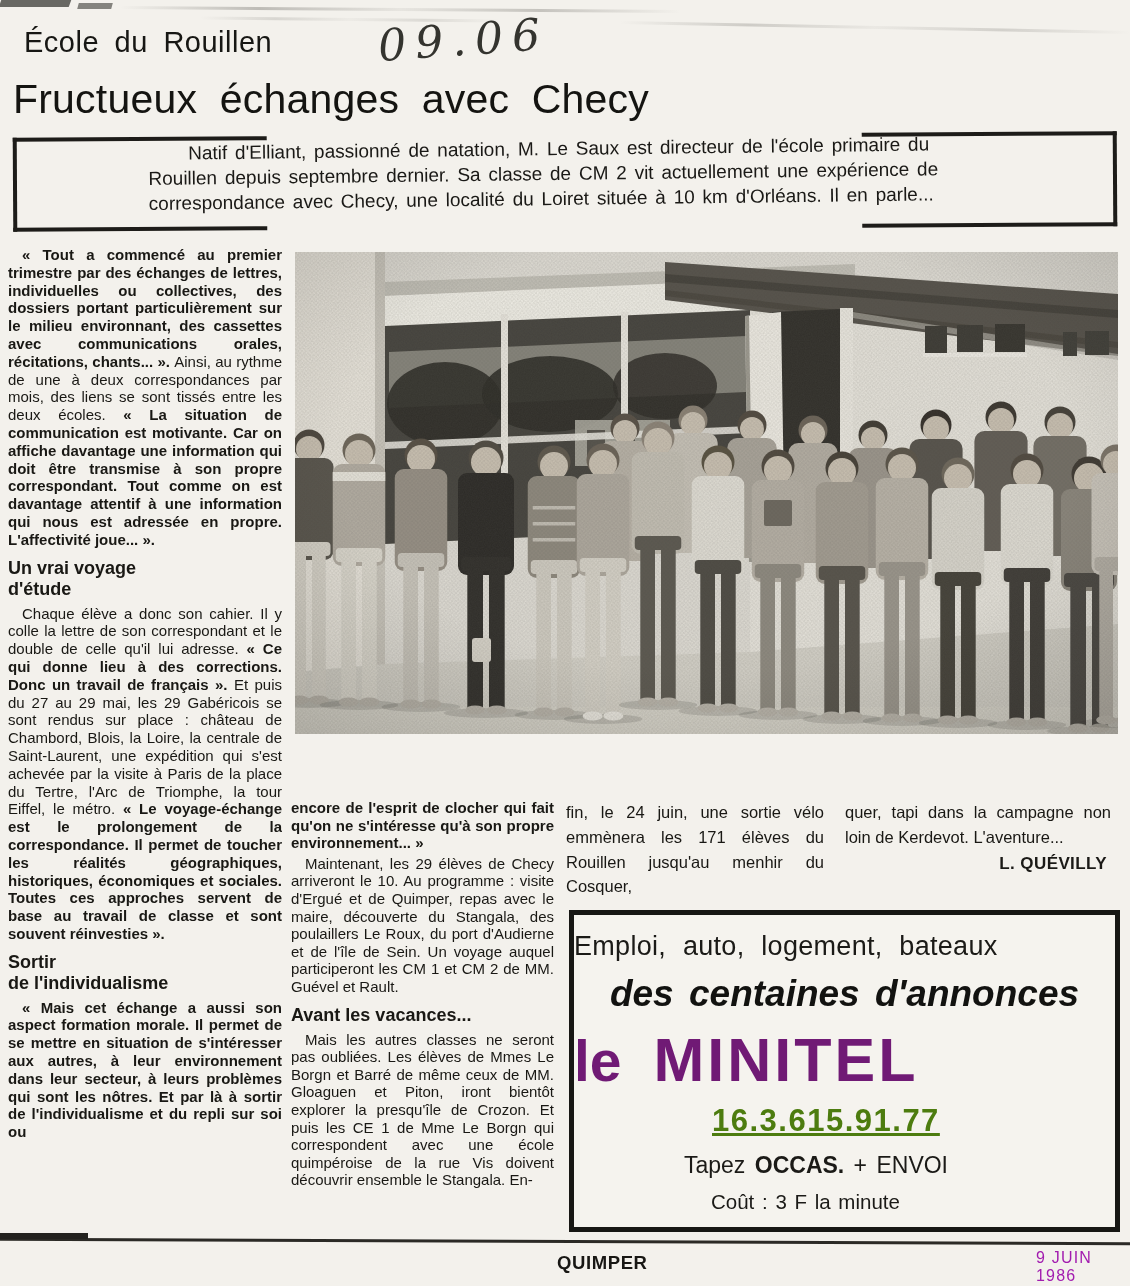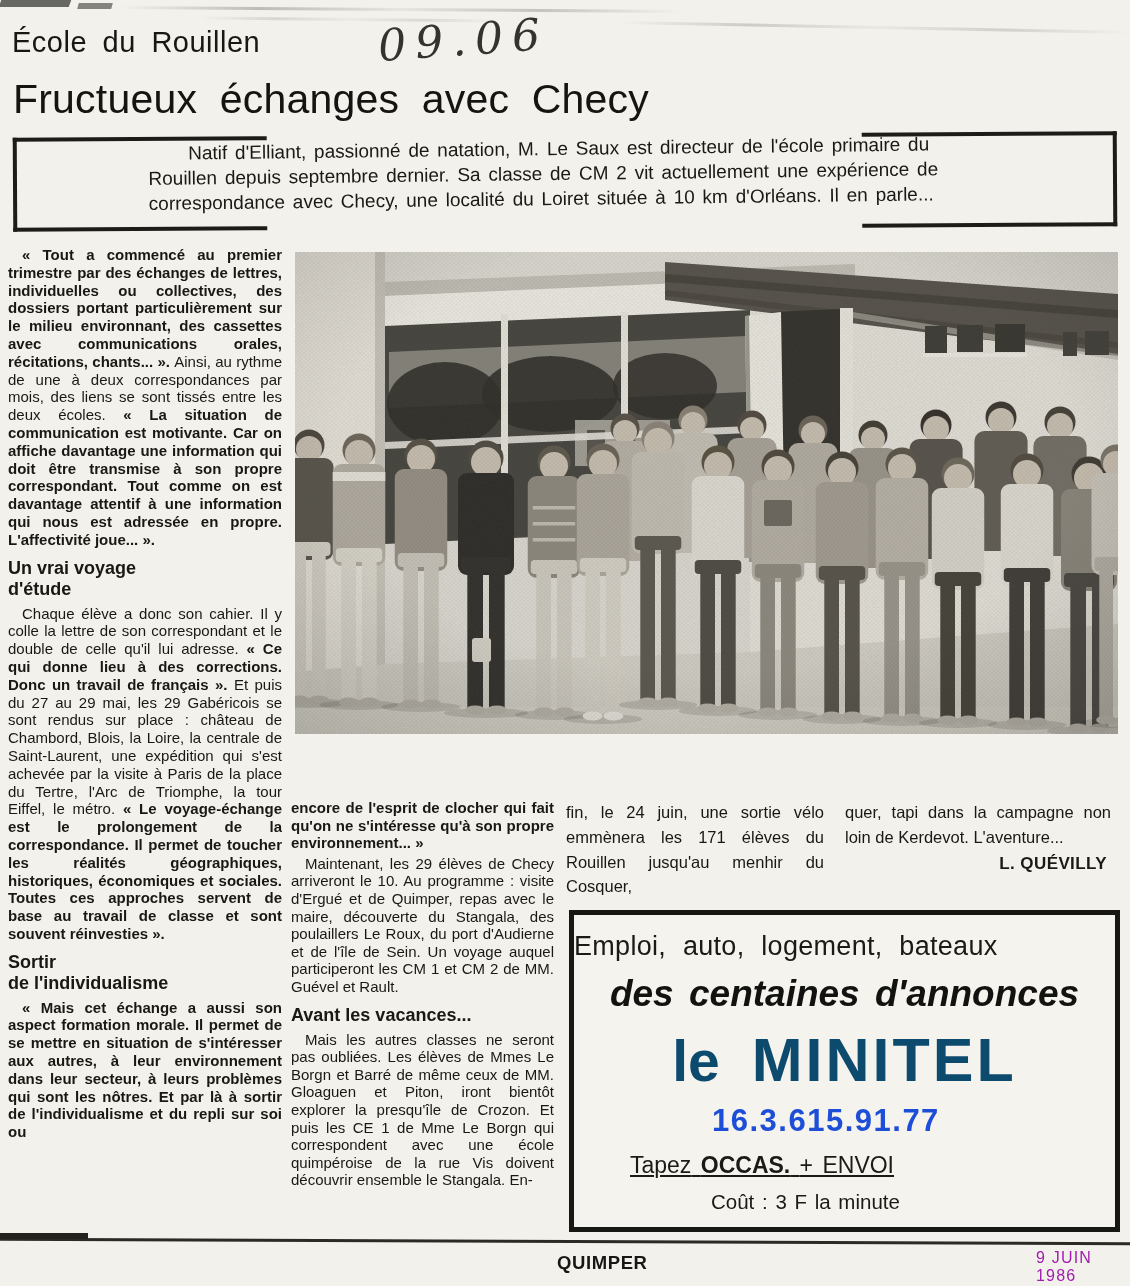--- a/index.html
+++ b/index.html
@@ -10,21 +10,21 @@
   }
   
   .smudge{position:absolute;background:#3a3a36;}
   .smudge.s1{left:0;top:2;width:70px;height:7px;opacity:.75;transform:skewX(-20deg);}
   .smudge.s2{left:78;top:3px;left:78px;width:34px;height:6px;opacity:.6;transform:skewX(-15deg);}
   .streak{position:absolute;height:3px;background:linear-gradient(90deg,rgba(90,88,82,.0),rgba(90,88,82,.35),rgba(90,88,82,.08),rgba(90,88,82,.3),rgba(90,88,82,0));}
   .streak.t1{left:120px;top:8px;width:560px;transform:rotate(.4deg);}
   .streak.t2{left:620px;top:26px;width:510px;transform:rotate(1.1deg);opacity:.7;}
   .streak.t3{left:200px;top:18px;width:300px;transform:rotate(.6deg);opacity:.5;}
 
-  .kicker{position:absolute;left:12px;top:26px;font-size:29px;letter-spacing:.5px;word-spacing:7px;color:#171714;}
+  .kicker{position:absolute;left:24px;top:26px;font-size:29px;letter-spacing:.5px;word-spacing:7px;color:#171714;}
   .handwritten{
     position:absolute;left:378px;top:14px;
     font-family:"DejaVu Serif",serif;font-style:italic;font-size:44px;
     letter-spacing:9px;color:#24241f;transform:rotate(-4deg);opacity:.92;
   }
   .headline{position:absolute;left:13px;top:76px;margin:0;font-size:41px;font-weight:400;letter-spacing:.2px;word-spacing:11px;color:#141411;}
 
   .bracket{position:absolute;border:4px solid #1d1c19;}
   .bracket-left{left:13px;top:137px;width:250px;height:86px;border-right:none;transform:rotate(-.35deg);}
   .bracket-right{left:862px;top:132px;width:251px;height:87px;border-left:none;transform:rotate(-.35deg);}
@@ -52,25 +52,25 @@
   .b{font-weight:700;}
   .col-heading{margin:9px 0 5px 0;text-align:left;font-size:18px;line-height:21px;font-weight:700;}
   .byline{position:absolute;left:845px;top:854px;width:262px;text-align:right;font-weight:700;font-size:17px;letter-spacing:.4px;}
 
   .adbox{
     position:absolute;left:569px;top:910px;width:551px;height:322px;
     box-sizing:border-box;border:5px solid #171714;background:#f5f3ee;
   }
   .ad-line1{margin-top:16px;text-align:left;font-size:27px;word-spacing:9px;letter-spacing:.3px;color:#1b1a17;}
   .ad-line2{margin-top:11px;text-align:center;font-weight:700;font-style:italic;font-size:37px;word-spacing:5px;color:#121210;}
-  .ad-brand{margin-top:10px;text-align:center;font-weight:700;color:#0c4a6e;}
+  .ad-brand{margin-top:10px;text-align:left;font-weight:700;color:#701a75;}
   .ad-le{font-size:57px;margin-right:32px;}
   .ad-name{font-size:61px;letter-spacing:3px;}
-  .ad-phone{margin-top:8px;margin-left:138px;font-weight:700;font-size:31px;letter-spacing:1.5px;color:#1d4ed8;}
-  .ad-tapez{margin-top:13px;margin-left:56px;font-size:23px;word-spacing:3px;text-decoration:underline;}
+  .ad-phone{margin-top:8px;margin-left:138px;font-weight:700;font-size:31px;letter-spacing:1.5px;color:#4d7c0f;text-decoration:underline;}
+  .ad-tapez{margin-top:13px;margin-left:110px;font-size:23px;word-spacing:3px;}
   .ad-cost{margin-top:11px;margin-left:137px;font-size:20.5px;word-spacing:2px;}
 
   .footer-rule{position:absolute;left:0;top:1240px;width:1130px;height:3px;background:#2b2a26;transform:rotate(.22deg);}
   .footer-rule-left{position:absolute;left:0;top:1233px;width:88px;height:6px;background:#23221f;}
   .footer-city{position:absolute;left:557px;top:1252px;font-weight:700;font-size:18.5px;letter-spacing:.6px;color:#181714;}
   .footer-date{position:absolute;left:993px;top:1249px;font-size:16px;letter-spacing:1.2px;color:#a21caf;margin-left:43px;}
 </style>
 </head>
 <body>
 

